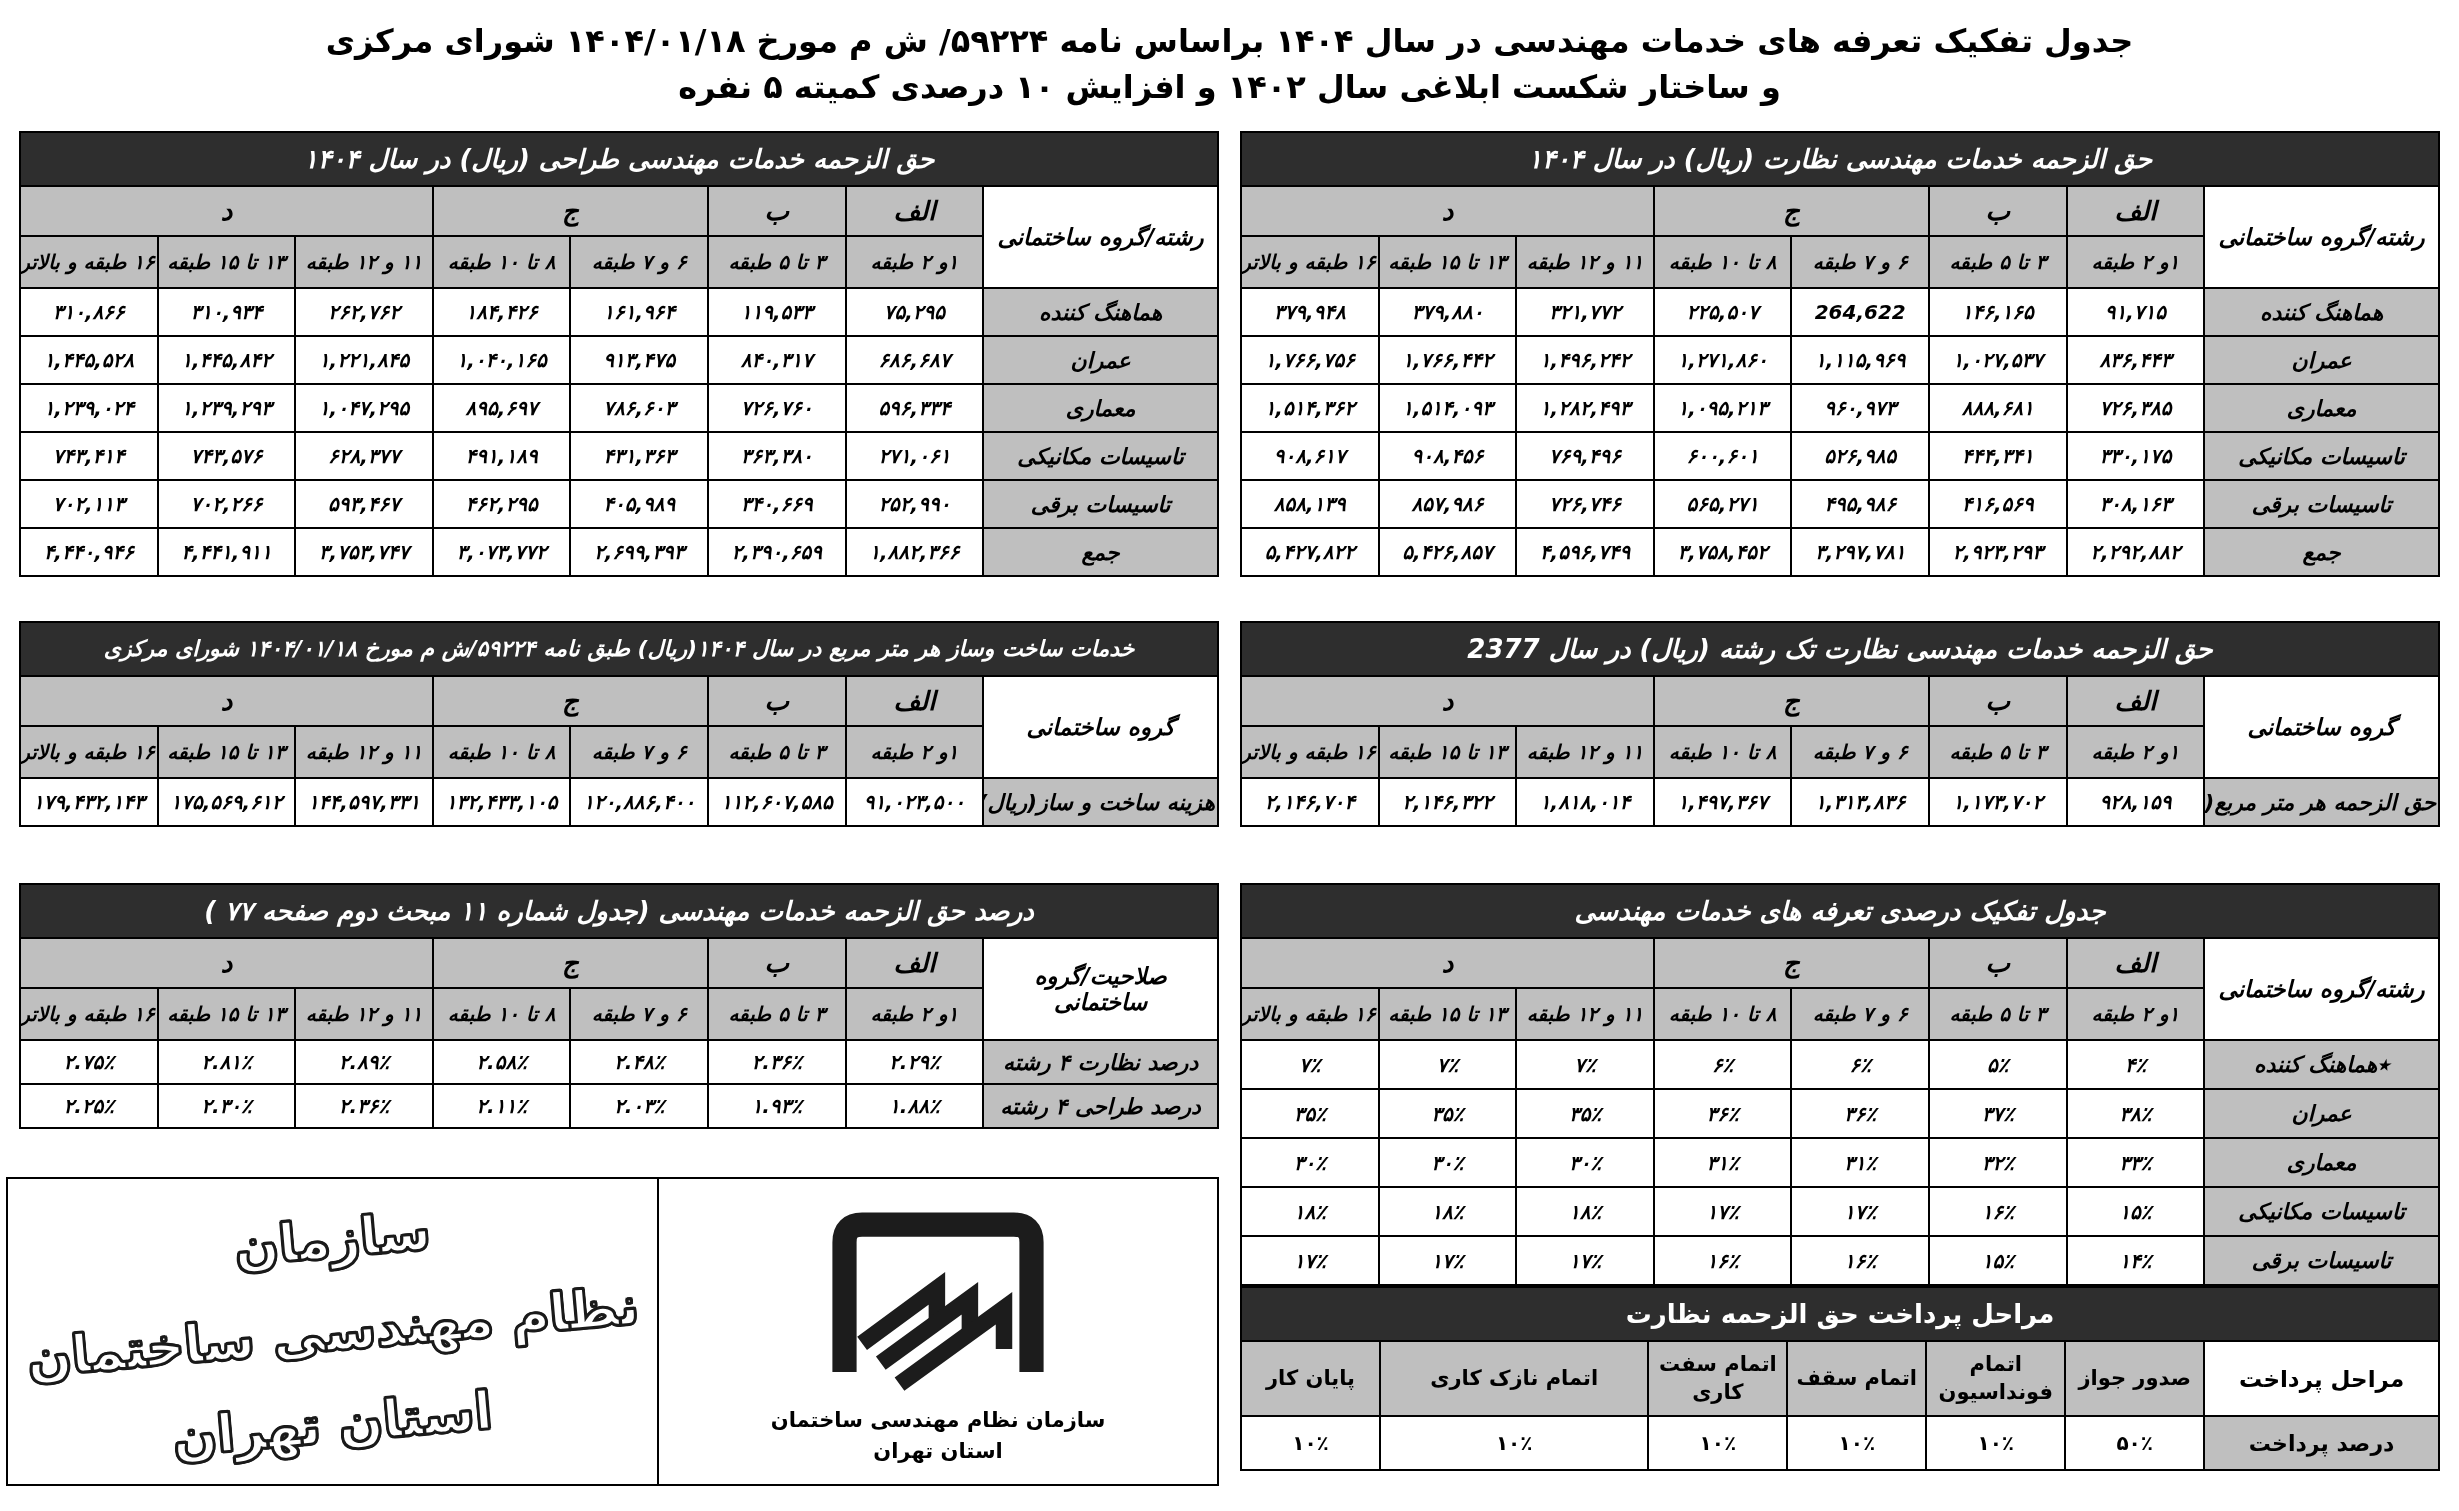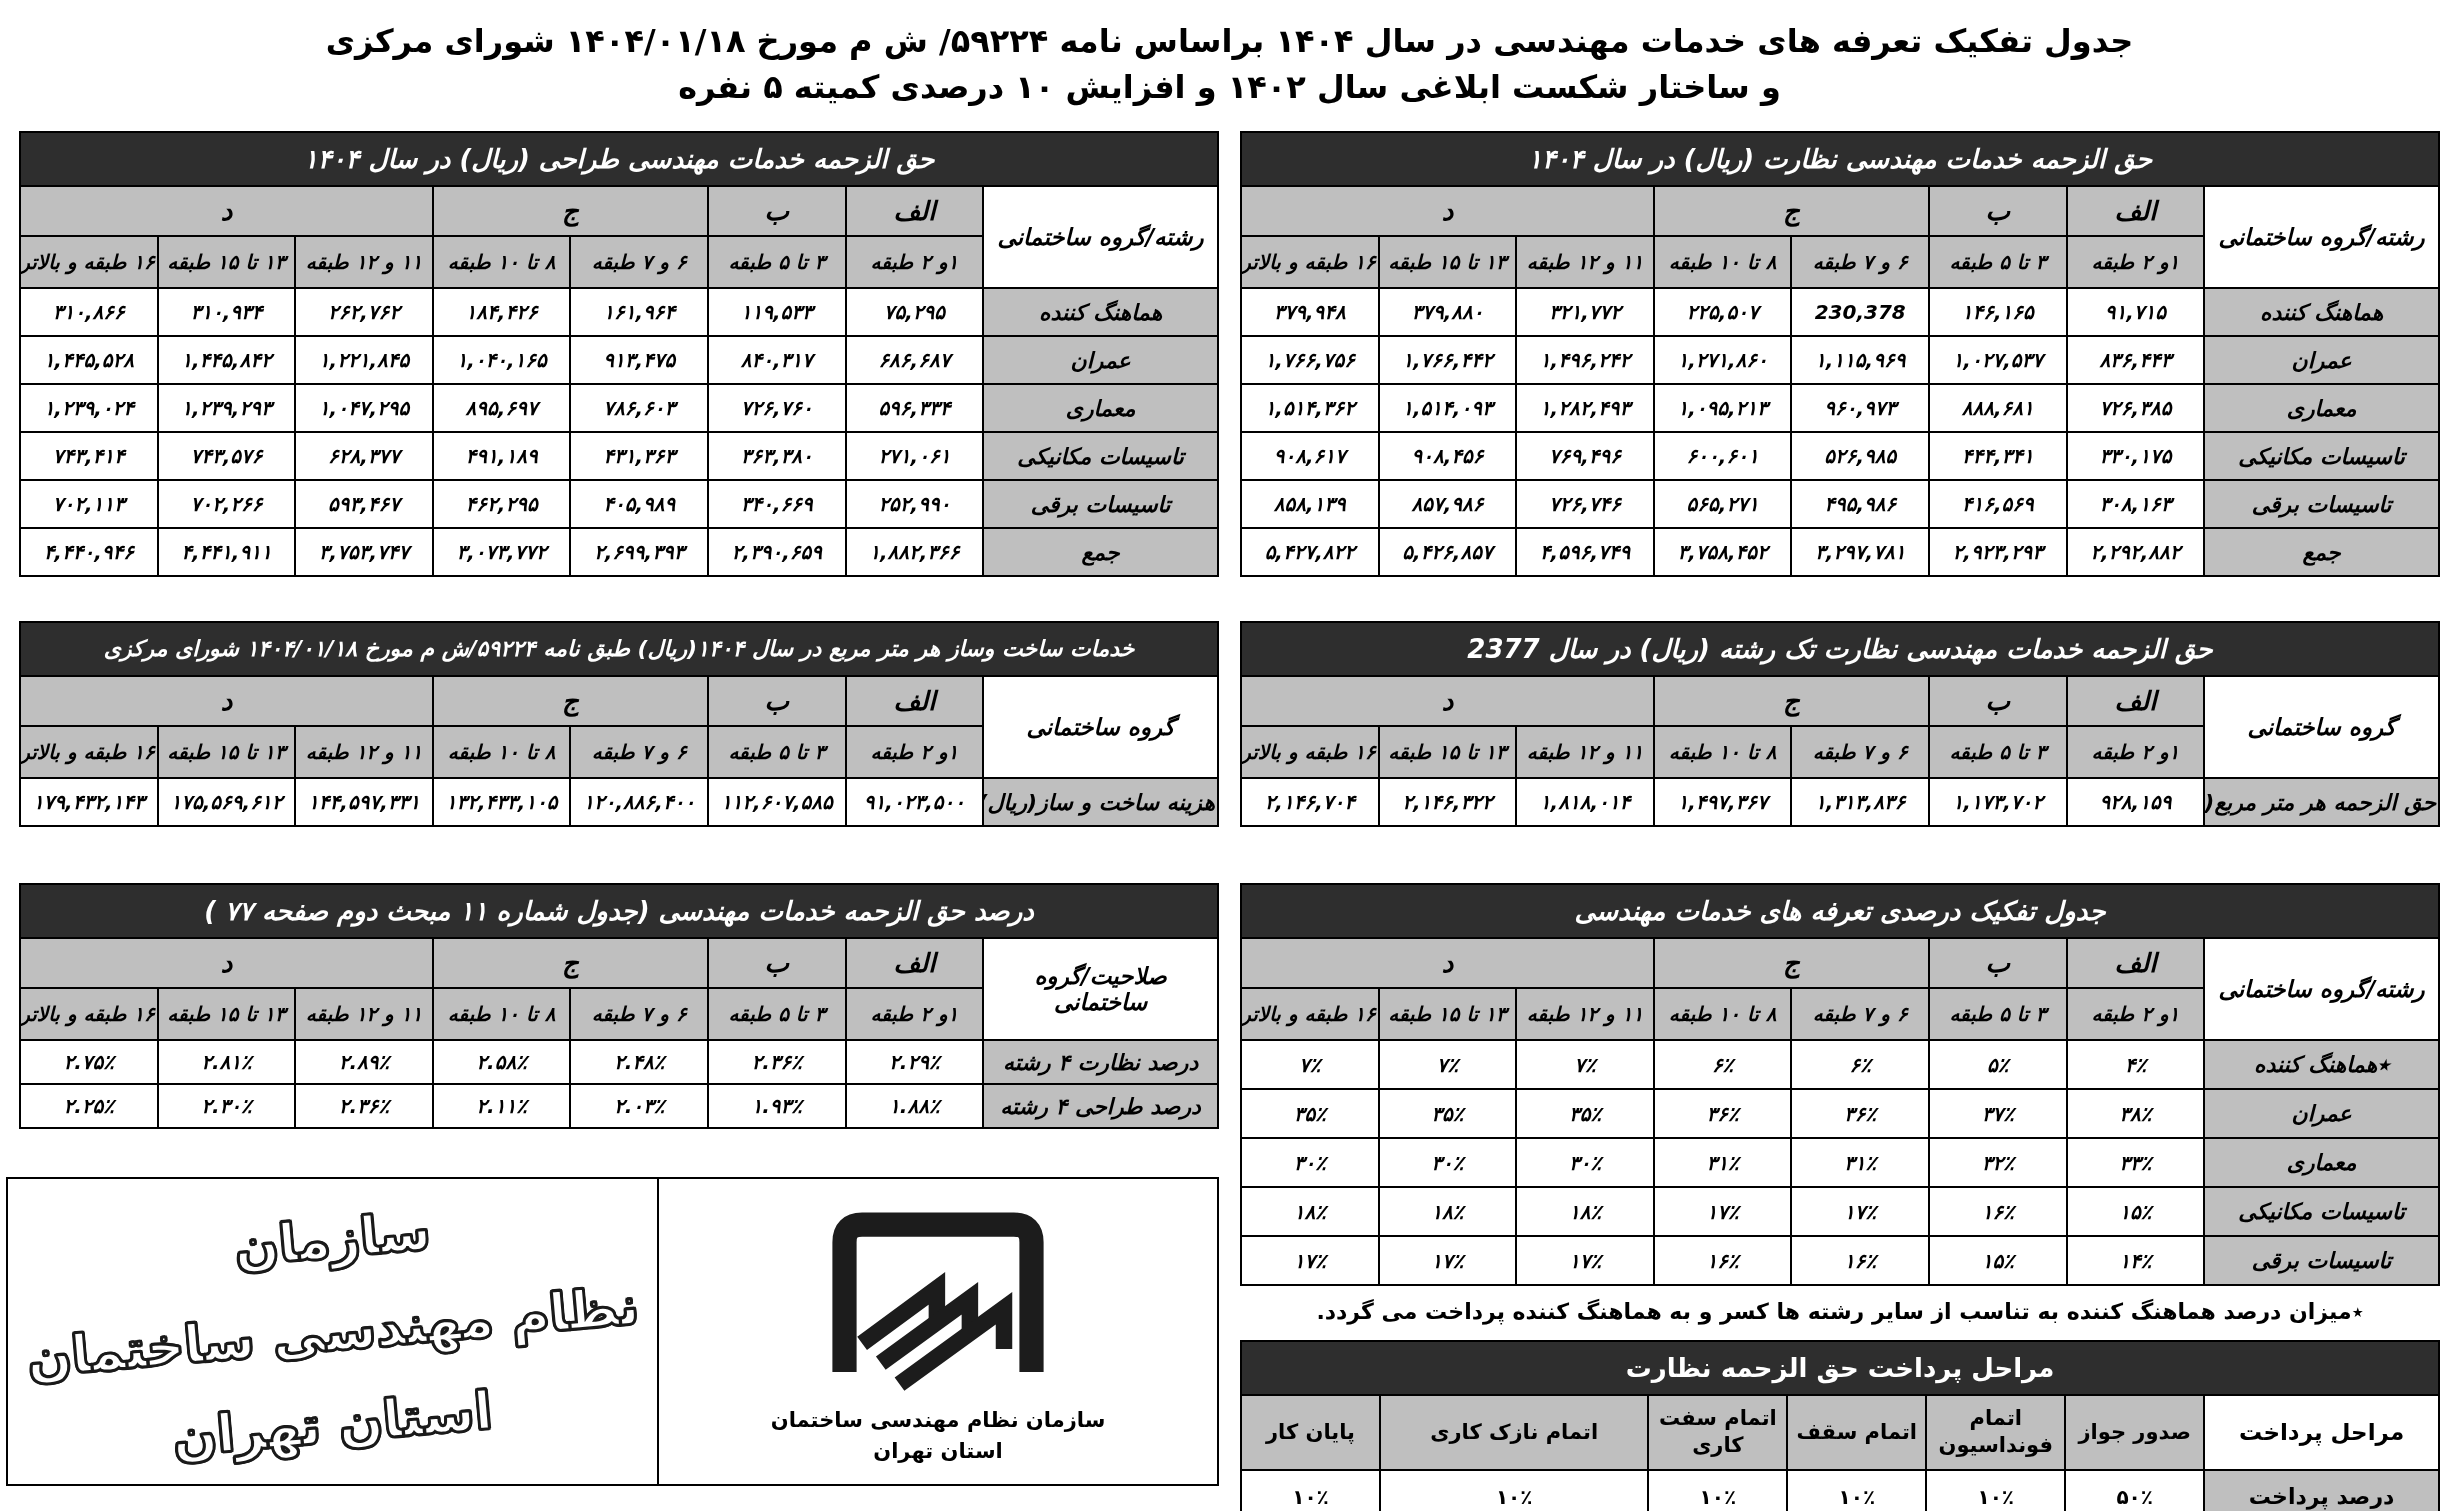--- a/index.html
+++ b/index.html
@@ -130,21 +130,21 @@
             <th class="fhead">۱۱ و ۱۲ طبقه</th>
             <th class="fhead">۱۳ تا ۱۵ طبقه</th>
             <th class="fhead">۱۶ طبقه و بالاتر</th>
           </tr>
         </thead>
         <tbody class="rows-md">
             <tr>
               <th class="rowlabel">هماهنگ کننده</th>
               <td class="val">۹۱,۷۱۵</td>
               <td class="val">۱۴۶,۱۶۵</td>
-              <td class="val">230,378</td>
+              <td class="val">264,622</td>
               <td class="val">۲۲۵,۵۰۷</td>
               <td class="val">۳۲۱,۷۷۲</td>
               <td class="val">۳۷۹,۸۸۰</td>
               <td class="val">۳۷۹,۹۴۸</td>
             </tr>
             <tr>
               <th class="rowlabel">عمران</th>
               <td class="val">۸۳۶,۴۴۳</td>
               <td class="val">۱,۰۲۷,۵۳۷</td>
               <td class="val">۱,۱۱۵,۹۶۹</td>
@@ -321,21 +321,20 @@
               <td class="val">۱۵٪</td>
               <td class="val">۱۶٪</td>
               <td class="val">۱۶٪</td>
               <td class="val">۱۷٪</td>
               <td class="val">۱۷٪</td>
               <td class="val">۱۷٪</td>
             </tr>
           </tbody>
       </table>
 
-      <div class="footnote">٭میزان درصد هماهنگ کننده به تناسب از سایر رشته ها کسر و به هماهنگ کننده پرداخت می گردد.</div>
 
       <table class="ptable">
         <colgroup>
             <col style="width:19.6%">
             <col style="width:11.6%">
             <col style="width:11.6%">
             <col style="width:11.6%">
             <col style="width:11.6%">
             <col style="width:22.4%">
             <col style="width:11.6%">

